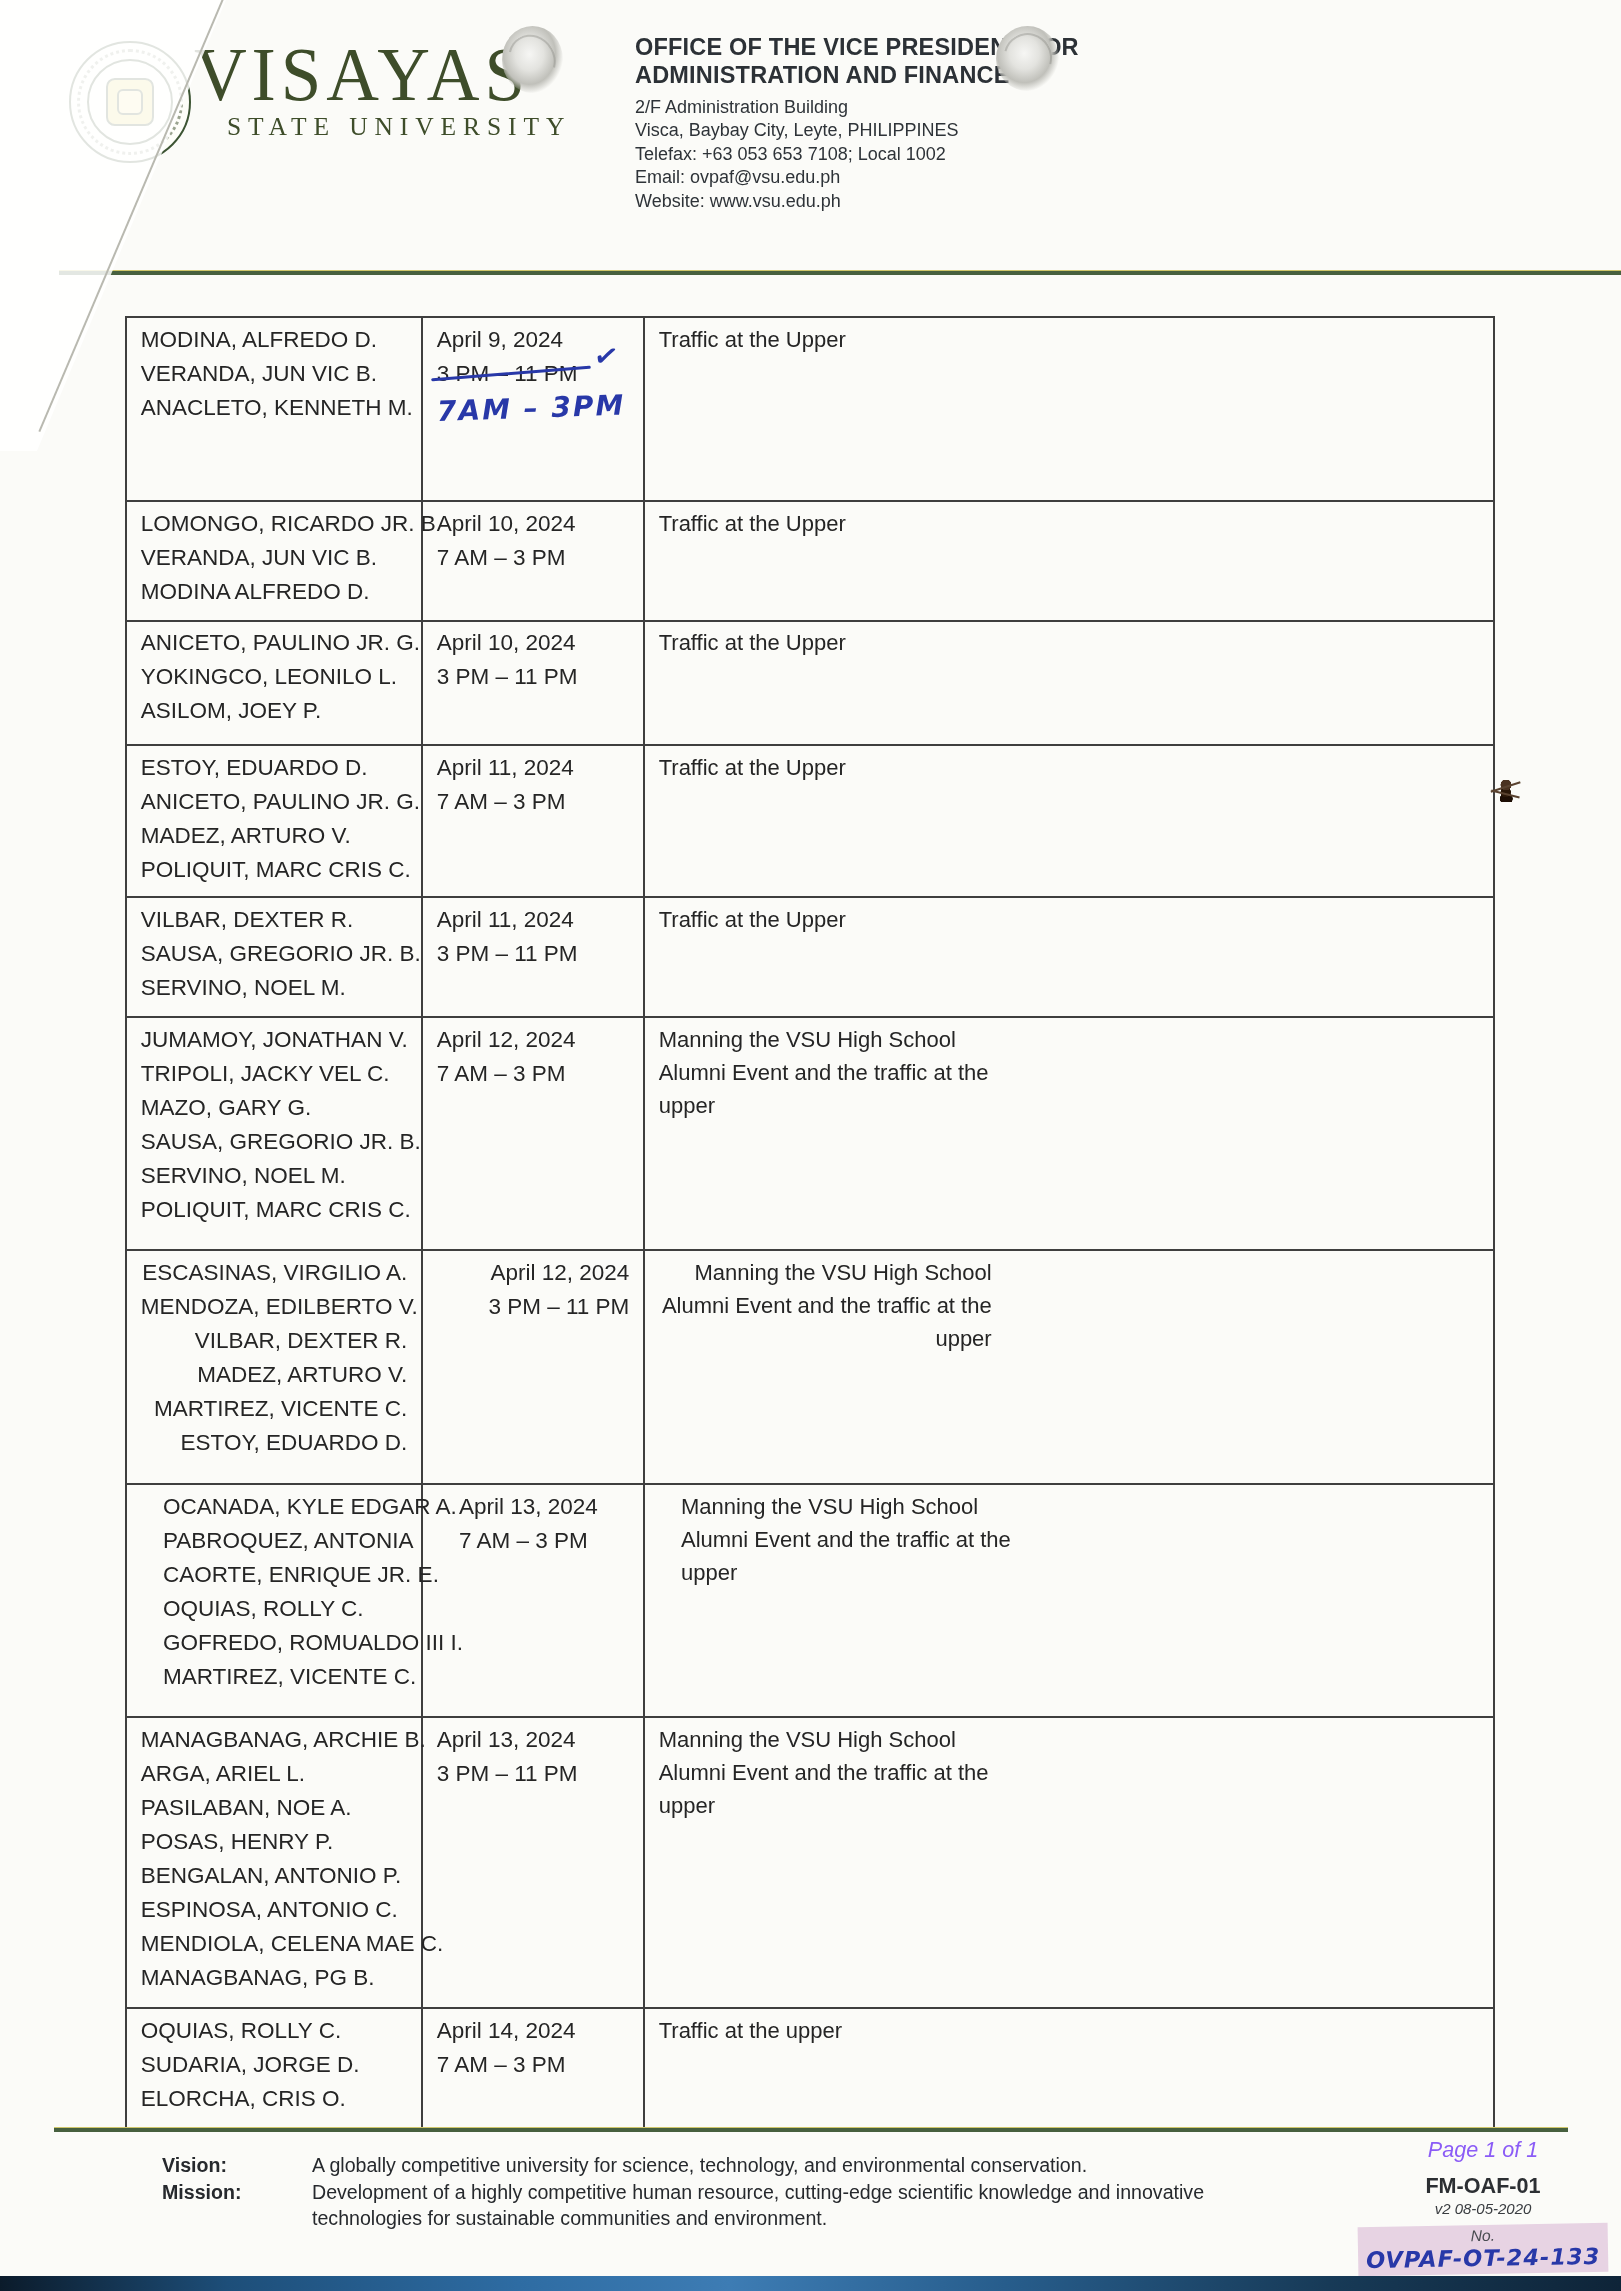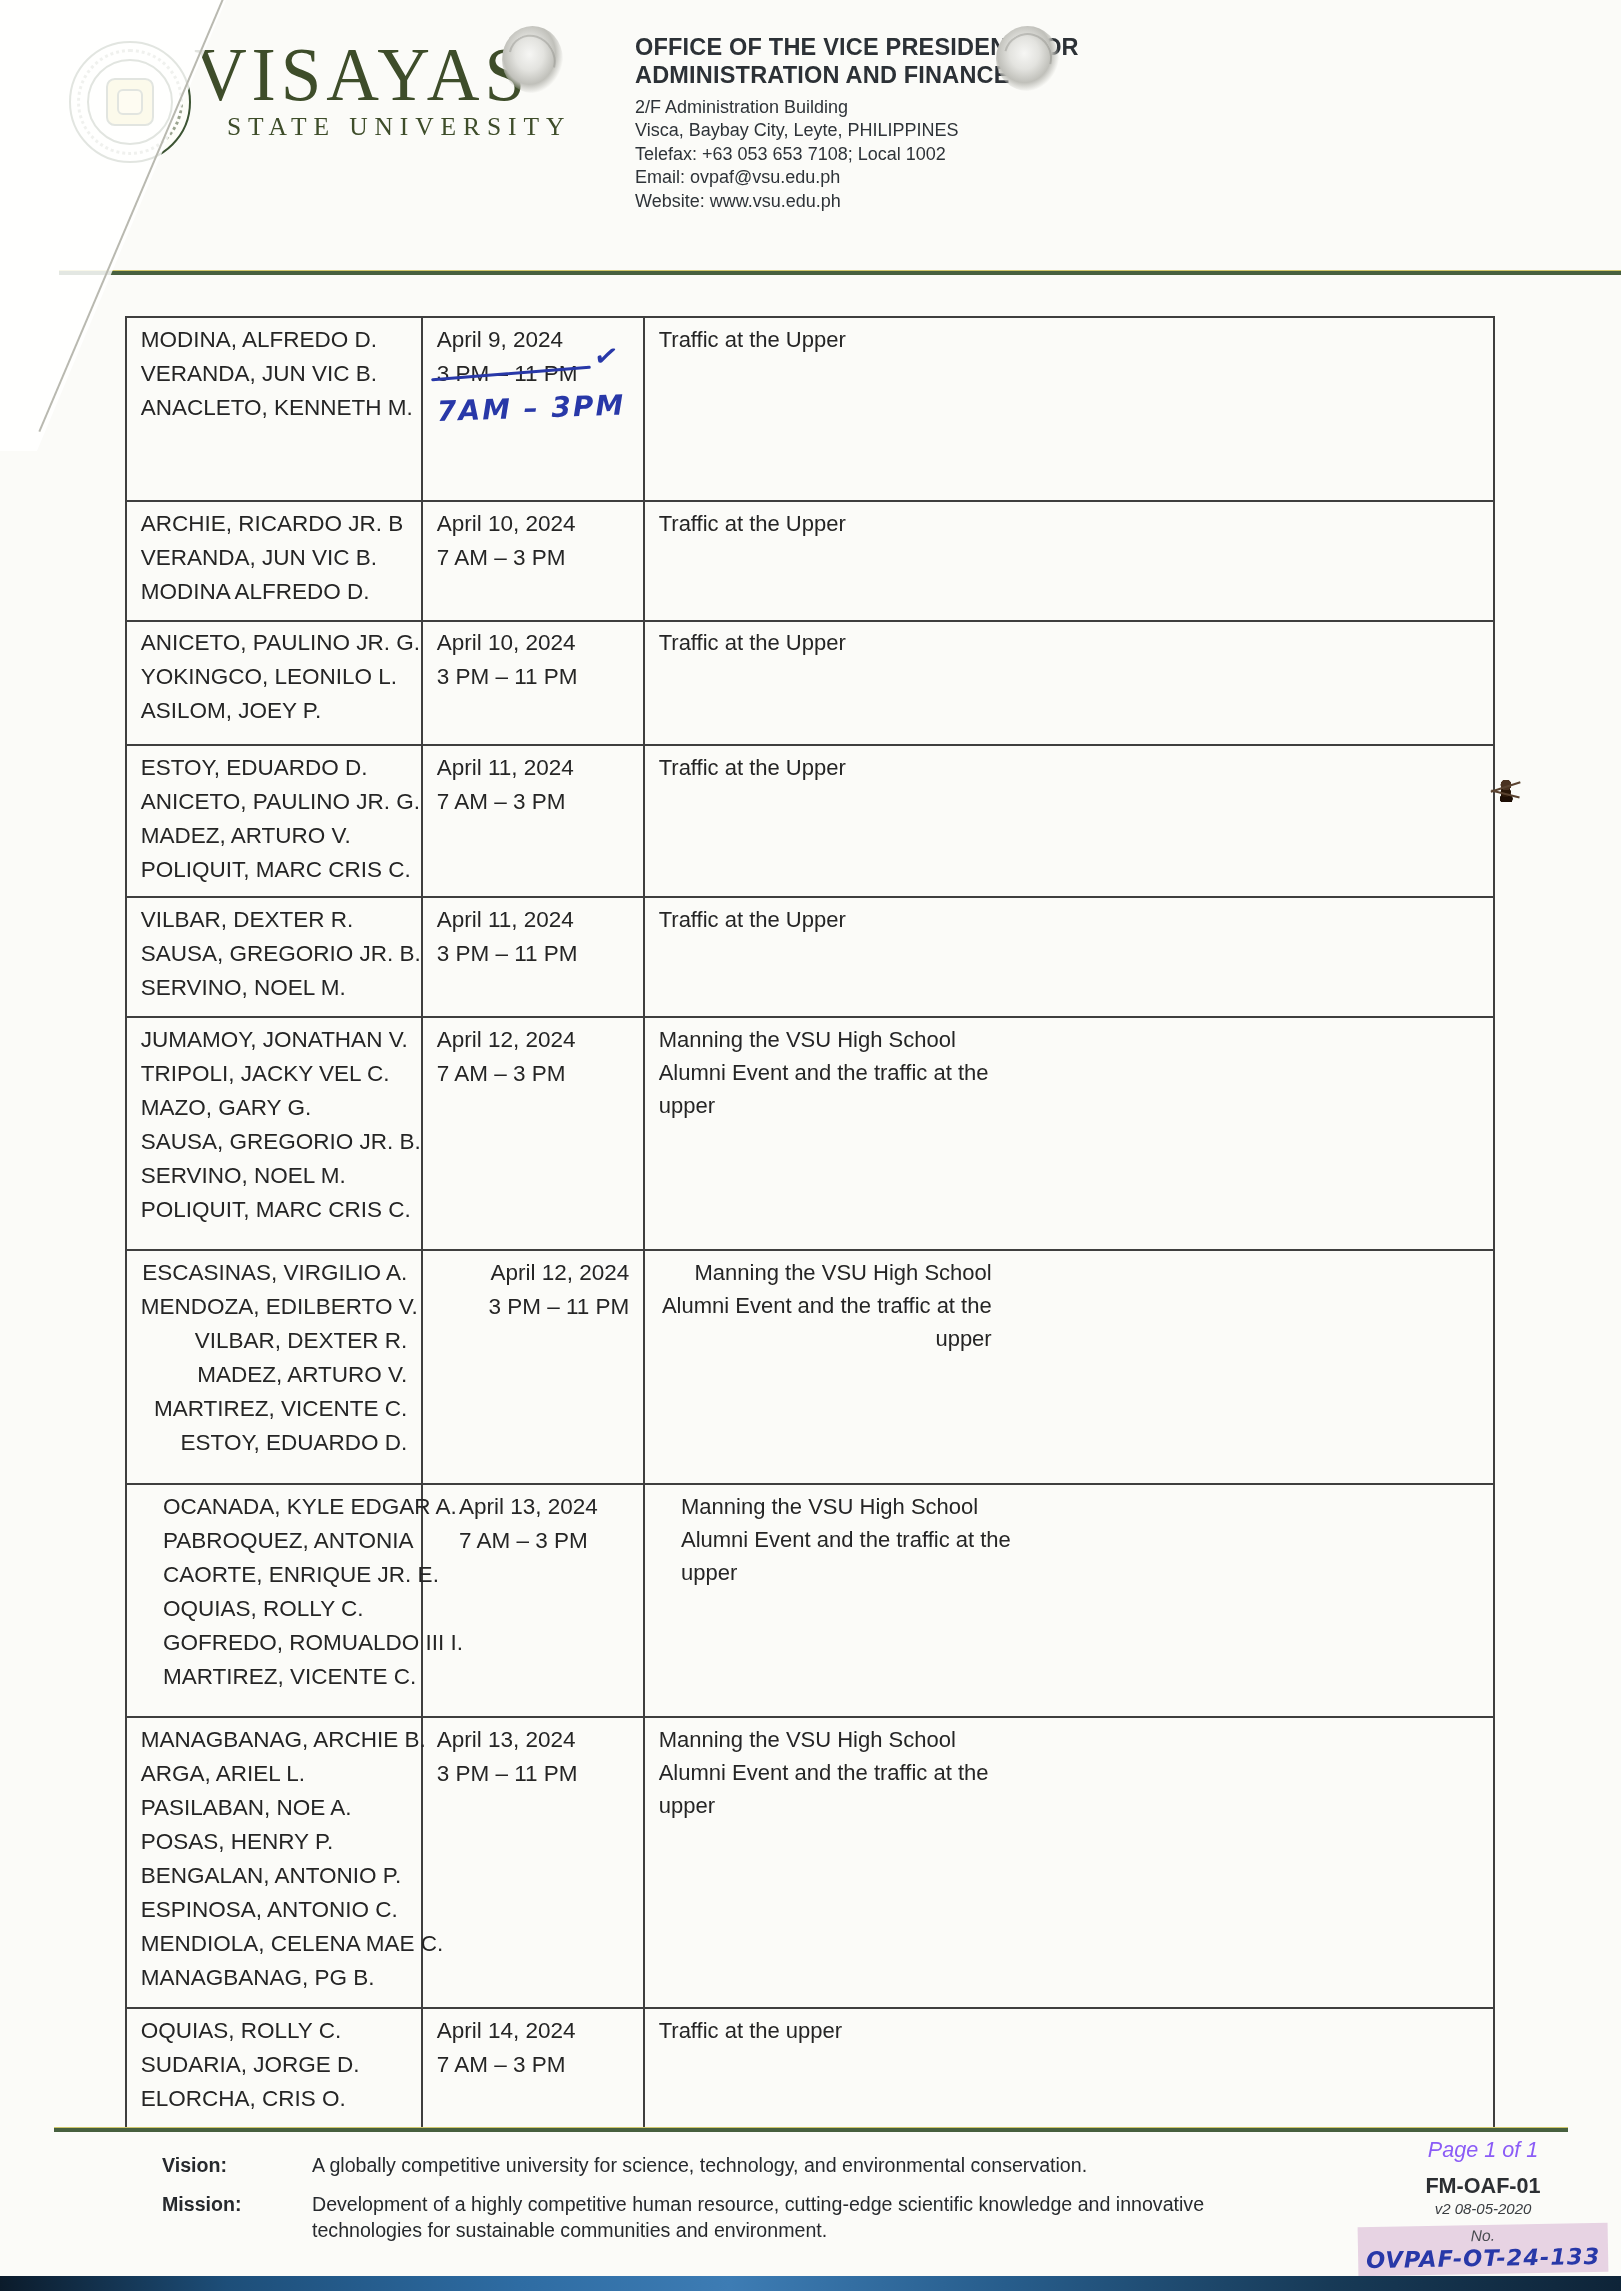--- a/index.html
+++ b/index.html
@@ -78,21 +78,21 @@
     font-size:29px;font-weight:bold;transform:rotate(10deg);}
   .handwritten-time{color:var(--ink-blue);font-size:28px;font-style:italic;font-weight:600;
     letter-spacing:2px;transform:rotate(-2deg);transform-origin:left;margin-top:3.9px;
     font-family:"DejaVu Sans",sans-serif;white-space:nowrap;}
   .duty-text{font-size:22px;line-height:33px;max-width:333px;color:#252525;}
 
   
   .footer-rule{position:absolute;left:54px;top:2127px;width:1514px;height:3.9px;
     border-top:1.5px solid var(--rule-gold);background:var(--rule-green);z-index:3;}
   .vm-block{position:absolute;left:162px;top:2152px;width:1098px;display:grid;
-    grid-template-columns:150px 1fr;row-gap:12px;font-size:19.6px;line-height:26.5px;color:#26292d;z-index:3;}
+    grid-template-columns:150px 1fr;row-gap:0;font-size:19.6px;line-height:26.5px;color:#26292d;z-index:3;}
   .vm-label{font-weight:bold;}
   .vm-text{max-width:926px;}
   .page-info{position:absolute;left:1358px;top:2137px;width:250px;text-align:center;z-index:3;}
   .page-num{font-style:italic;font-size:21.6px;color:#8b5cf6;}
   .form-code{font-weight:bold;font-size:21.6px;margin-top:10px;color:#2c2f33;}
   .form-version{font-style:italic;font-size:15px;margin-top:1px;color:#3a3d41;}
   .control-no{margin-top:7.8px;background:var(--highlight-pink);padding:2px 3.9px 2.9px;
     display:inline-block;transform:rotate(-1deg);}
   .no-label{font-size:15.7px;color:#4a4d52;font-style:italic;}
   .hand-number{color:var(--ink-blue);font-size:22.5px;font-weight:bold;font-style:italic;
@@ -150,21 +150,21 @@
             <div class="name-line">ANACLETO, KENNETH M.</div>
           </td>
       <td><div class="date-line">April 9, 2024</div><div class="time-line struck">3 PM – 11 PM<span class="hand-check">✓</span></div><div class="handwritten-time">7AM – 3PM</div></td>
       <td>
             <div class="duty-text">Traffic at the Upper</div>
           </td>
     </tr>
 
     <tr>
       <td>
-            <div class="name-line">ARCHIE, RICARDO JR. B</div>
+            <div class="name-line">LOMONGO, RICARDO JR. B</div>
             <div class="name-line">VERANDA, JUN VIC B.</div>
             <div class="name-line">MODINA ALFREDO D.</div>
           </td>
       <td><div class="date-line">April 10, 2024</div><div class="time-line">7 AM – 3 PM</div></td>
       <td>
             <div class="duty-text">Traffic at the Upper</div>
           </td>
     </tr>
 
     <tr>

